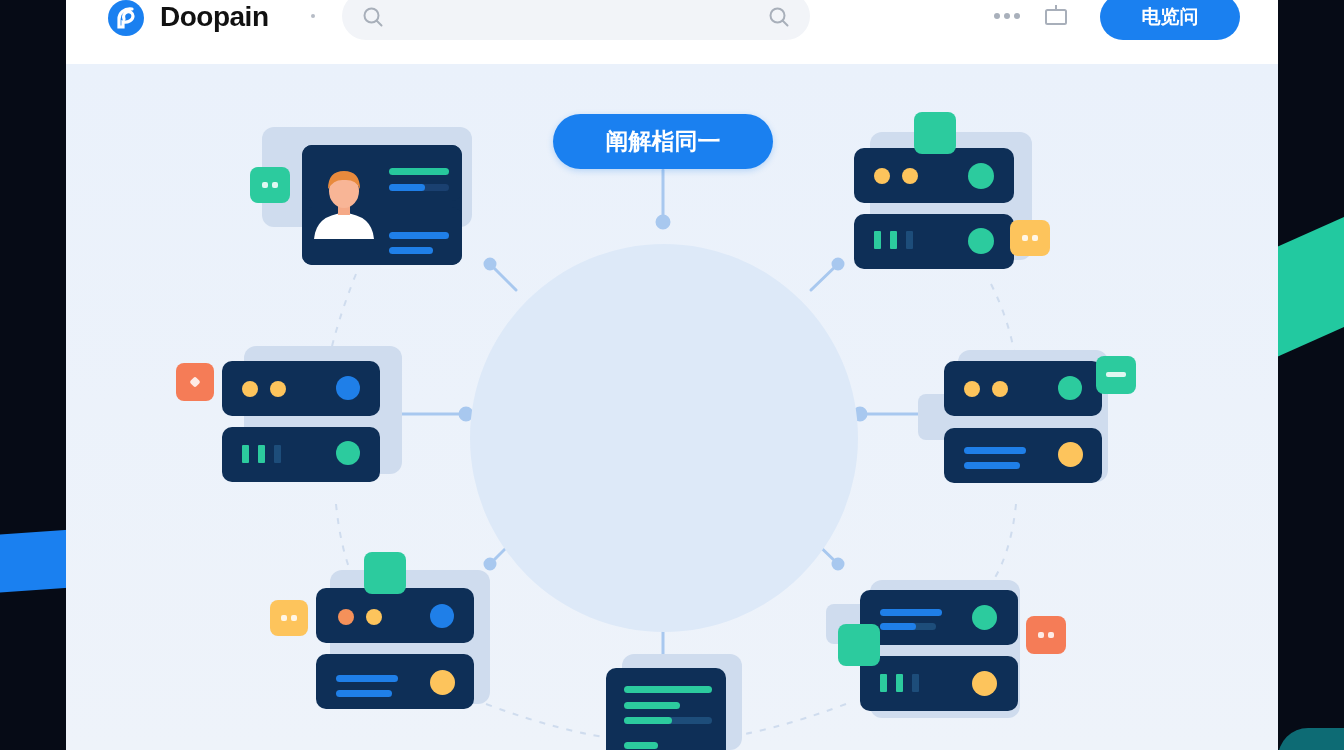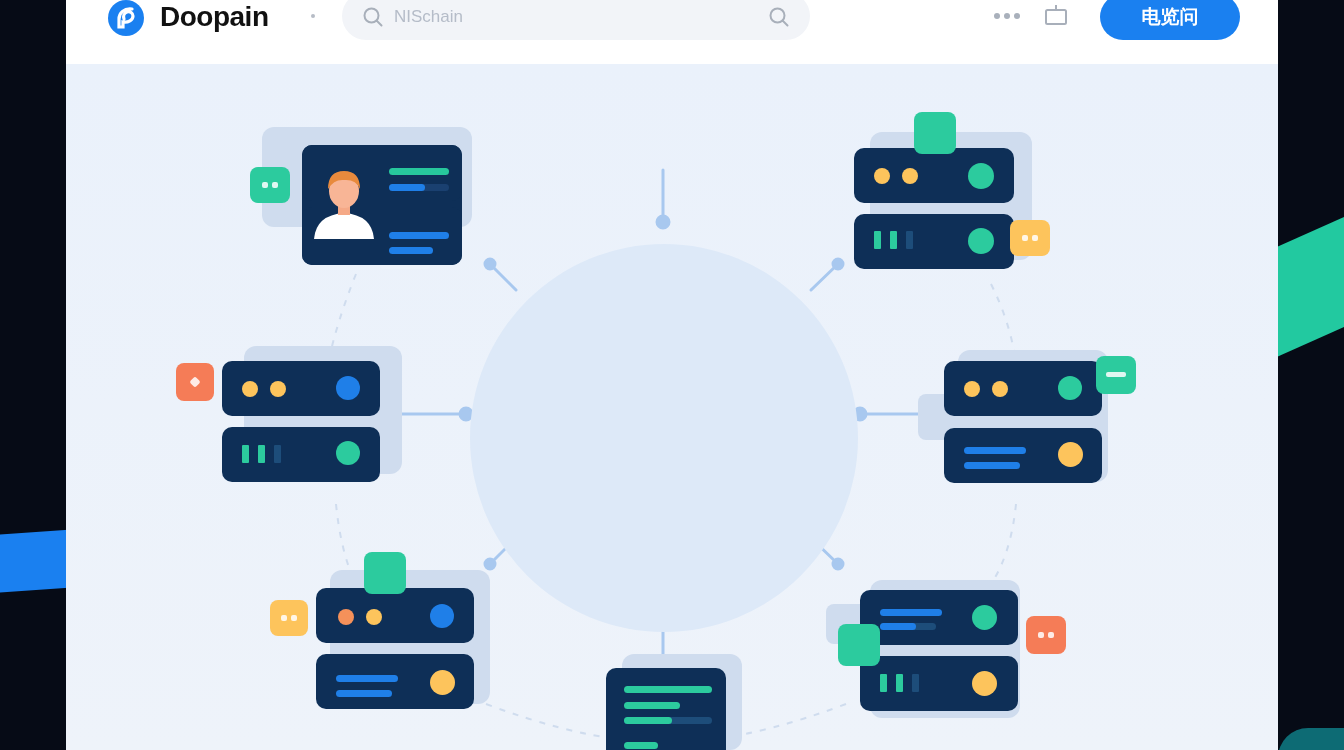--- a/index.html
+++ b/index.html
@@ -57,21 +57,20 @@
         <path d="M26 11 C18 10,13 15,13 21 L13 29 L17 29 L17 24 C22 25,27 22,27 18 C27 15,24 13,21 14 C18 15,17 18,18 21" fill="none" stroke="#fff" stroke-width="3.2" stroke-linecap="round"></path>
       </svg>
       <div class="brand">Doopain</div>
       <div class="brand-dot"></div>
 
       <div class="search">
         <svg class="search-icon-l" viewBox="0 0 22 22">
           <circle cx="9.5" cy="9.5" r="7" fill="none" stroke="#a8afba" stroke-width="2"></circle>
           <line x1="14.5" y1="14.5" x2="19.5" y2="19.5" stroke="#a8afba" stroke-width="2" stroke-linecap="round"></line>
         </svg>
-        <input class="search-input" type="text" placeholder="NISchain" style="">
         <svg class="search-icon-r" viewBox="0 0 22 22">
           <circle cx="9.5" cy="9.5" r="7" fill="none" stroke="#a8afba" stroke-width="2"></circle>
           <line x1="14.5" y1="14.5" x2="19.5" y2="19.5" stroke="#a8afba" stroke-width="2" stroke-linecap="round"></line>
         </svg>
       </div>
 
       <div class="more">
           <span></span>
           <span></span>
           <span></span>
@@ -106,20 +105,21 @@
         <g stroke="#cfdcee" stroke-width="2" stroke-dasharray="6 8" fill="none">
           <path d="M290 210 Q270 260 262 300"></path>
           <path d="M925 220 Q945 260 950 300"></path>
           <path d="M270 440 Q275 490 290 520"></path>
           <path d="M950 440 Q945 490 925 520"></path>
           <path d="M420 640 Q500 670 560 676"></path>
           <path d="M780 640 Q700 670 640 676"></path>
         </g>
       </svg>
 
+      <div class="pill">阐解栺同一</div>
 
       <div class="halo"></div>
 
       <div class="node" style="left:184px;top:63px;width:240px;height:140px;">
         <div class="shadow" style="left:12px;top:0;width:210px;height:100px;"></div>
         <div class="unit" style="left:52px;top:18px;width:160px;height:120px;"></div>
         <div class="bar" style="left:130px;top:98px;width:50px;height:44px;background:#edf3fb;"></div>
         <div class="unit" style="left:52px;top:18px;width:160px;height:56px;"></div>
         <div class="unit" style="left:52px;top:80px;width:160px;height:58px;"></div>
 

